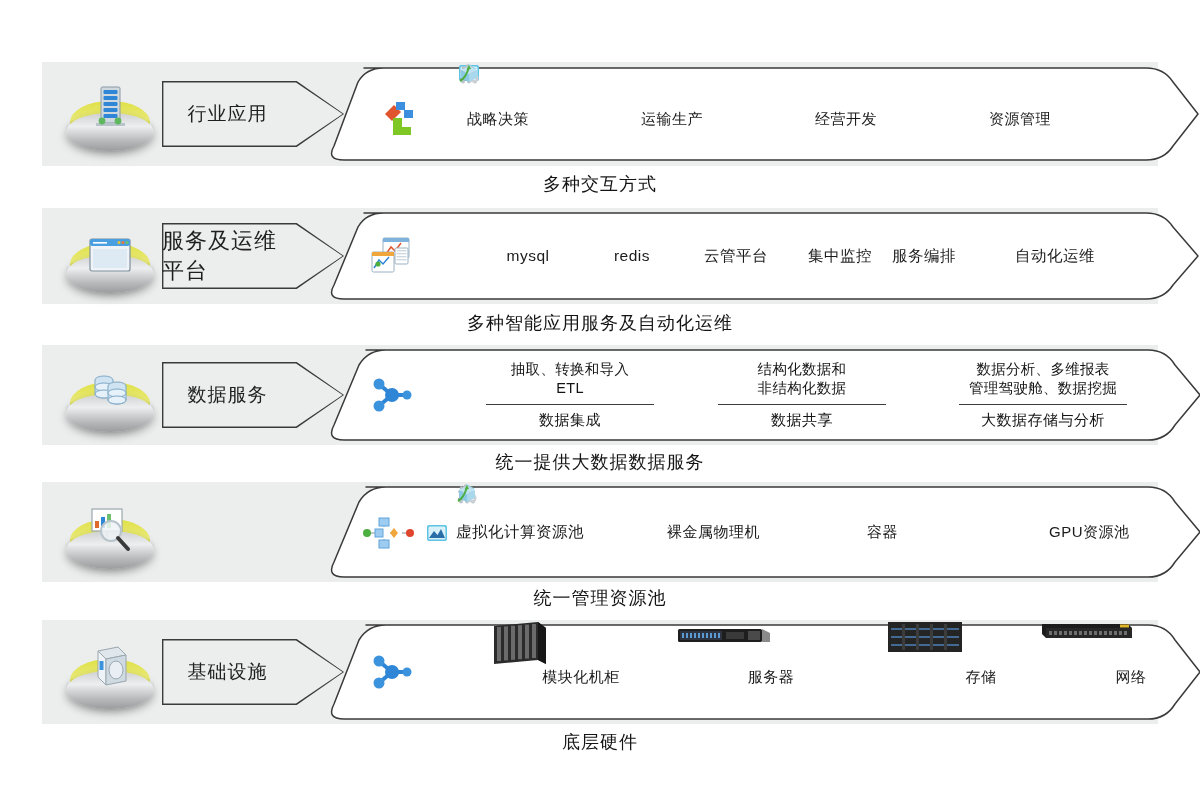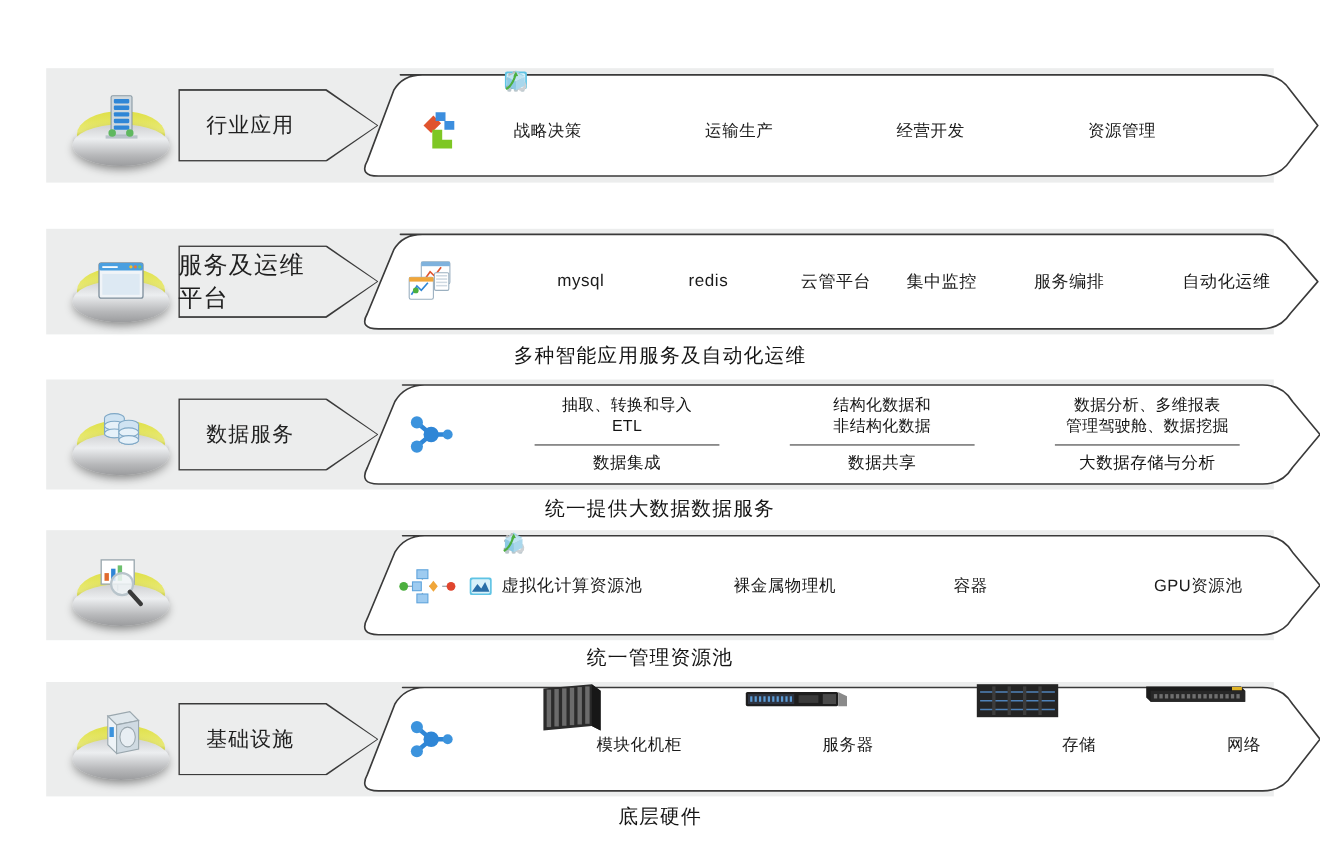--- a/index.html
+++ b/index.html
@@ -176,20 +176,21 @@
                   <path d="M11 3 l2 4 -4.4 .6 Z" fill="#4caf3f"></path>
                 </svg>
               </span>
               <span class="lbl">资源管理</span>
             </div>
           </div>
         </div>
       </div>
     </div>
   </div>
+  <div class="caption" style="top:172px;">多种交互方式</div>
 
   <div class="layer" style="top:208px;height:96px;">
     <div class="layer-inner">
 
       <div class="puck">
         <div class="disc"></div>
           <div class="disc-base"></div>
         <div class="glyph">
           <svg width="46" height="40" viewBox="0 0 46 40">
             <rect x="3" y="2" width="40" height="32" rx="2" fill="#f0f4f8" stroke="#7e8f9c" stroke-width="1.2"></rect>
@@ -224,25 +225,25 @@
               <rect x="26.5" y="17" width="10" height="1.4" fill="#cfd9e2"></rect>
               <rect x="26.5" y="20" width="10" height="1.4" fill="#cfd9e2"></rect>
               <rect x="26.5" y="23" width="10" height="1.4" fill="#cfd9e2"></rect>
               <rect x="2" y="16" width="22" height="20" rx="1.5" fill="#ffffff" stroke="#9bb0c0" stroke-width="1"></rect>
               <rect x="2" y="16" width="22" height="4" fill="#f0a63a"></rect>
               <path d="M4 32 L9 24 L13 28 L19 21" stroke="#2f86d6" stroke-width="1.5" fill="none"></path>
               <circle cx="8" cy="28" r="2.6" fill="#4caf3f"></circle>
             </svg>
           </span>
 
-          <div class="items" style="left:150px;top:0;height:96px;gap:12px;">
+          <div class="items" style="left:150px;top:0;height:96px;gap:0;">
             <div class="txt-item" style="width:104px;text-align:center;">mysql</div>
             <div class="txt-item" style="width:104px;text-align:center;">redis</div>
             <div class="txt-item" style="width:104px;text-align:center;">云管平台</div>
-            <div class="txt-item" style="width:104px;text-align:left;">集中监控</div>
+            <div class="txt-item" style="width:104px;text-align:center;">集中监控</div>
             <div class="txt-item" style="width:104px;text-align:left;">服务编排</div>
             <div class="txt-item" style="width:118px;text-align:center;">自动化运维</div>
           </div>
         </div>
       </div>
     </div>
   </div>
   <div class="caption" style="top:311px;">多种智能应用服务及自动化运维</div>
 
   <div class="layer" style="top:345px;height:100px;">

